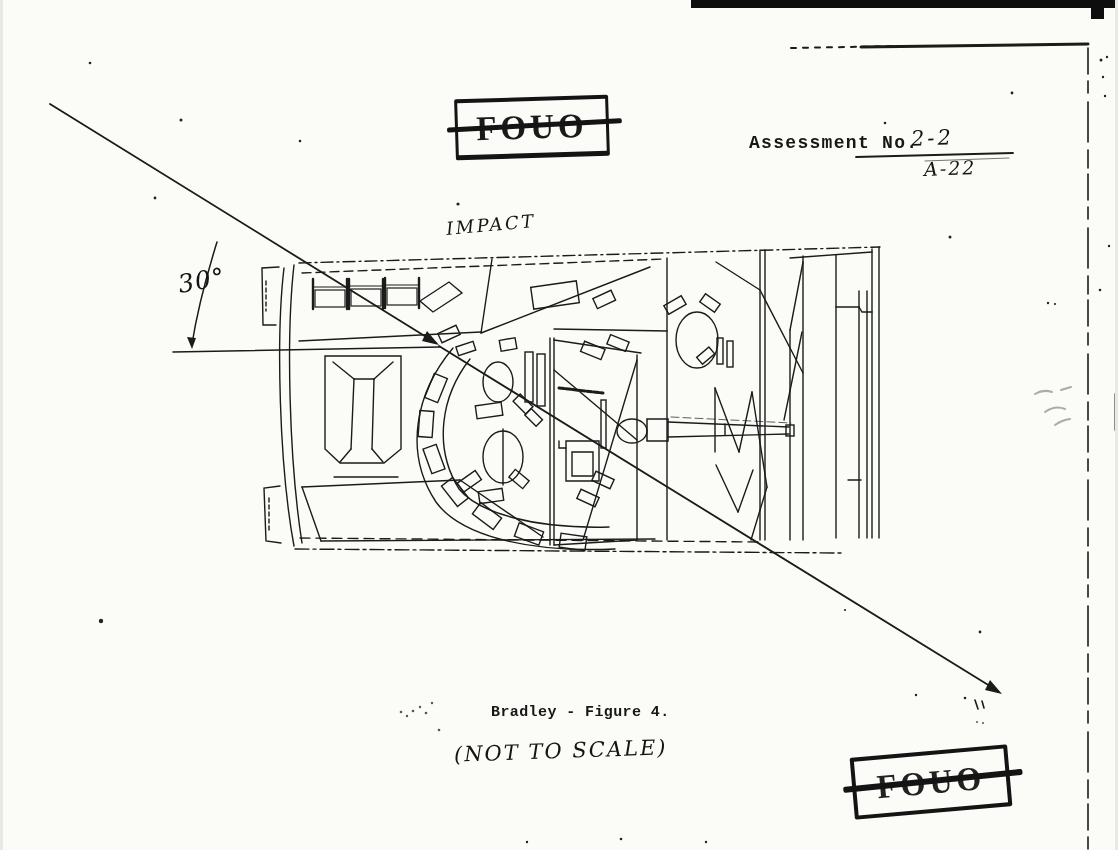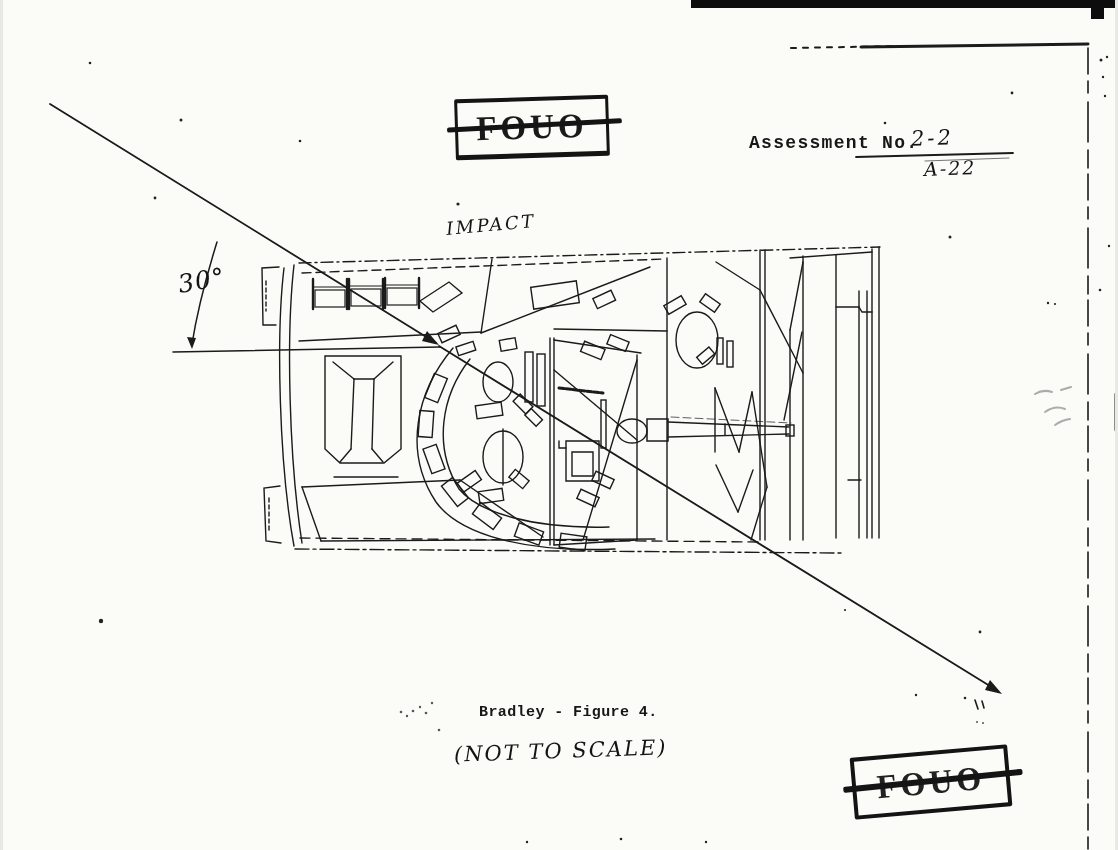--- a/index.html
+++ b/index.html
@@ -10,21 +10,21 @@
   }
   .abs{position:absolute;}
   .mono{font-family:"Liberation Mono","DejaVu Sans Mono",monospace;font-weight:bold;color:#171717;}
   .hand{font-family:"DejaVu Serif","Liberation Serif",serif;font-style:italic;color:#141414;}
   
   #assessment-label{left:746px;top:133px;font-size:18px;letter-spacing:1.3px;}
   #assessment-numerator{left:908px;top:126px;font-size:21px;letter-spacing:3px;transform:rotate(-2deg);}
   #assessment-denominator{left:921px;top:157px;font-size:19px;letter-spacing:2px;transform:rotate(-2deg);}
   #impact-label{left:443px;top:214px;font-size:18px;letter-spacing:2.5px;transform:rotate(-5deg);}
   #angle-label{left:175px;top:266px;font-size:25px;letter-spacing:1px;transform:rotate(-10deg);}
-  #figure-caption{left:476px;top:704px;font-size:15px;letter-spacing:0.4px;}
+  #figure-caption{left:488px;top:704px;font-size:15px;letter-spacing:0.4px;}
   #figure-subcaption{left:451px;top:739px;font-size:21px;letter-spacing:2px;transform:rotate(-2deg);}
   
   .stamp{
     display:flex;align-items:center;justify-content:center;
     border:3.5px solid #141414;border-radius:2px;
     font-family:"Liberation Serif","DejaVu Serif",serif;font-weight:bold;color:#1a1a1a;
   }
   .stamp .letters{letter-spacing:4px;transform:scaleY(1.05);}
   .strike{position:absolute;background:#141414;border-radius:2px;}
   #fouo-stamp-top{left:452px;top:97px;width:148px;height:52px;transform:rotate(-1.8deg);font-size:33px;border-width:4px 3px 5px 3px;}

